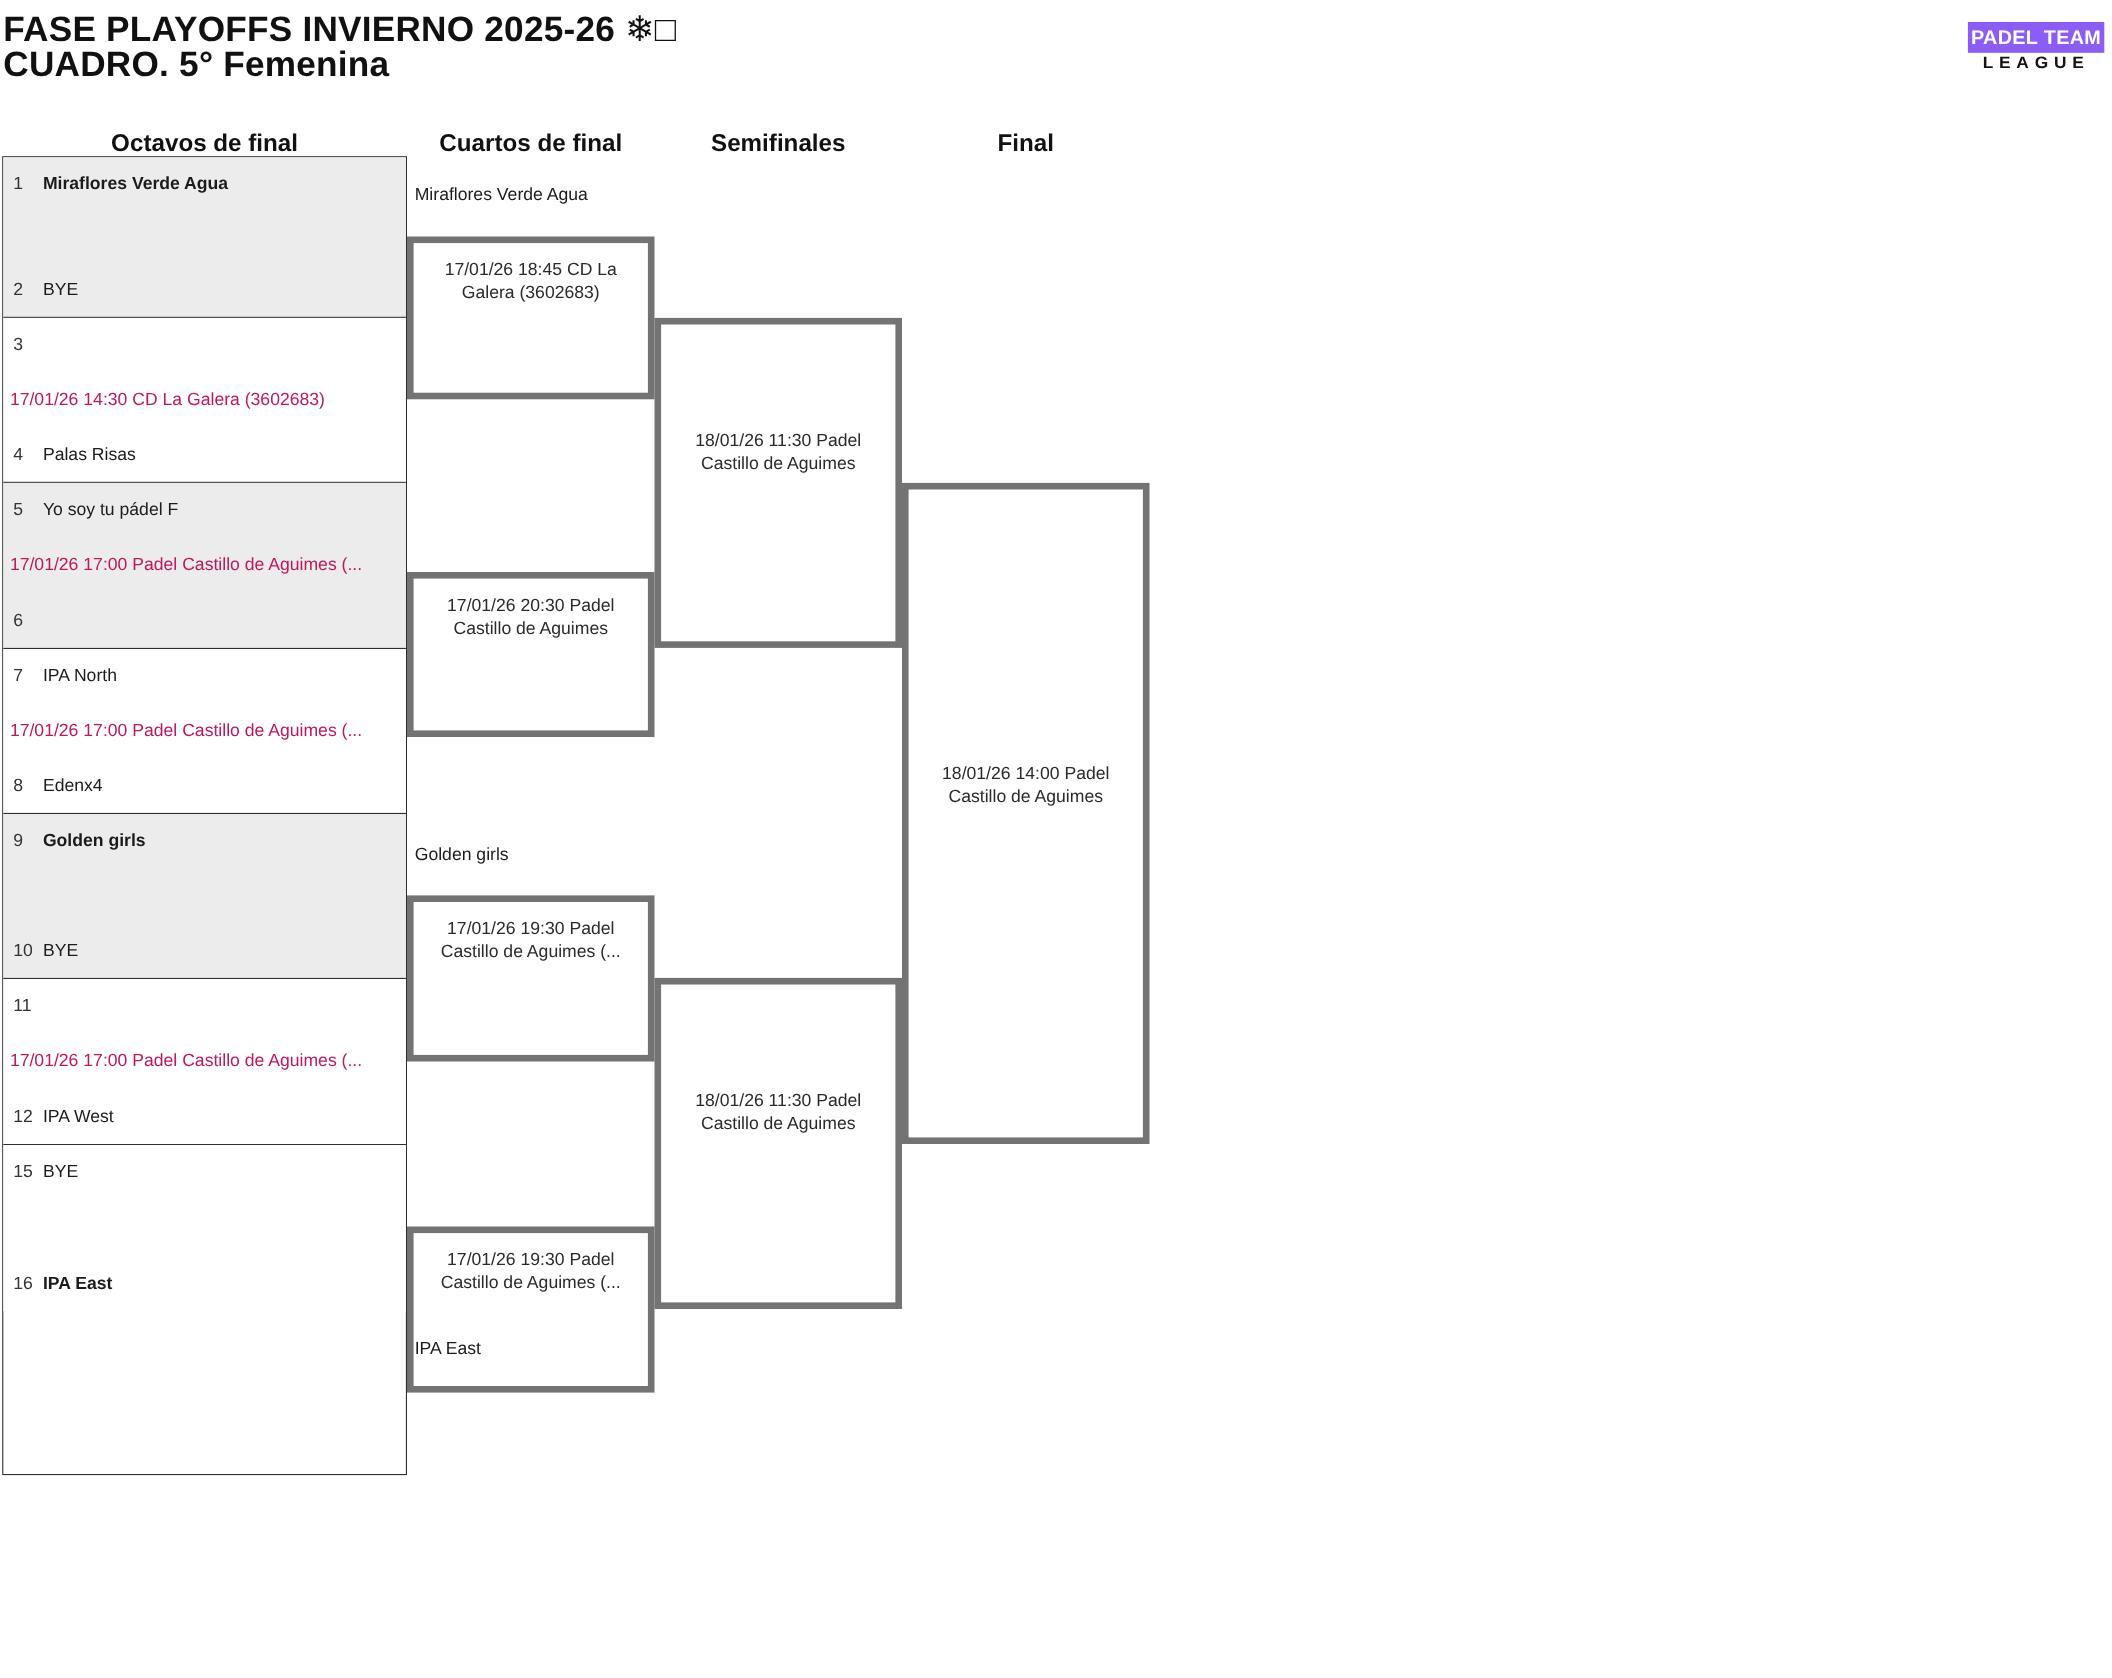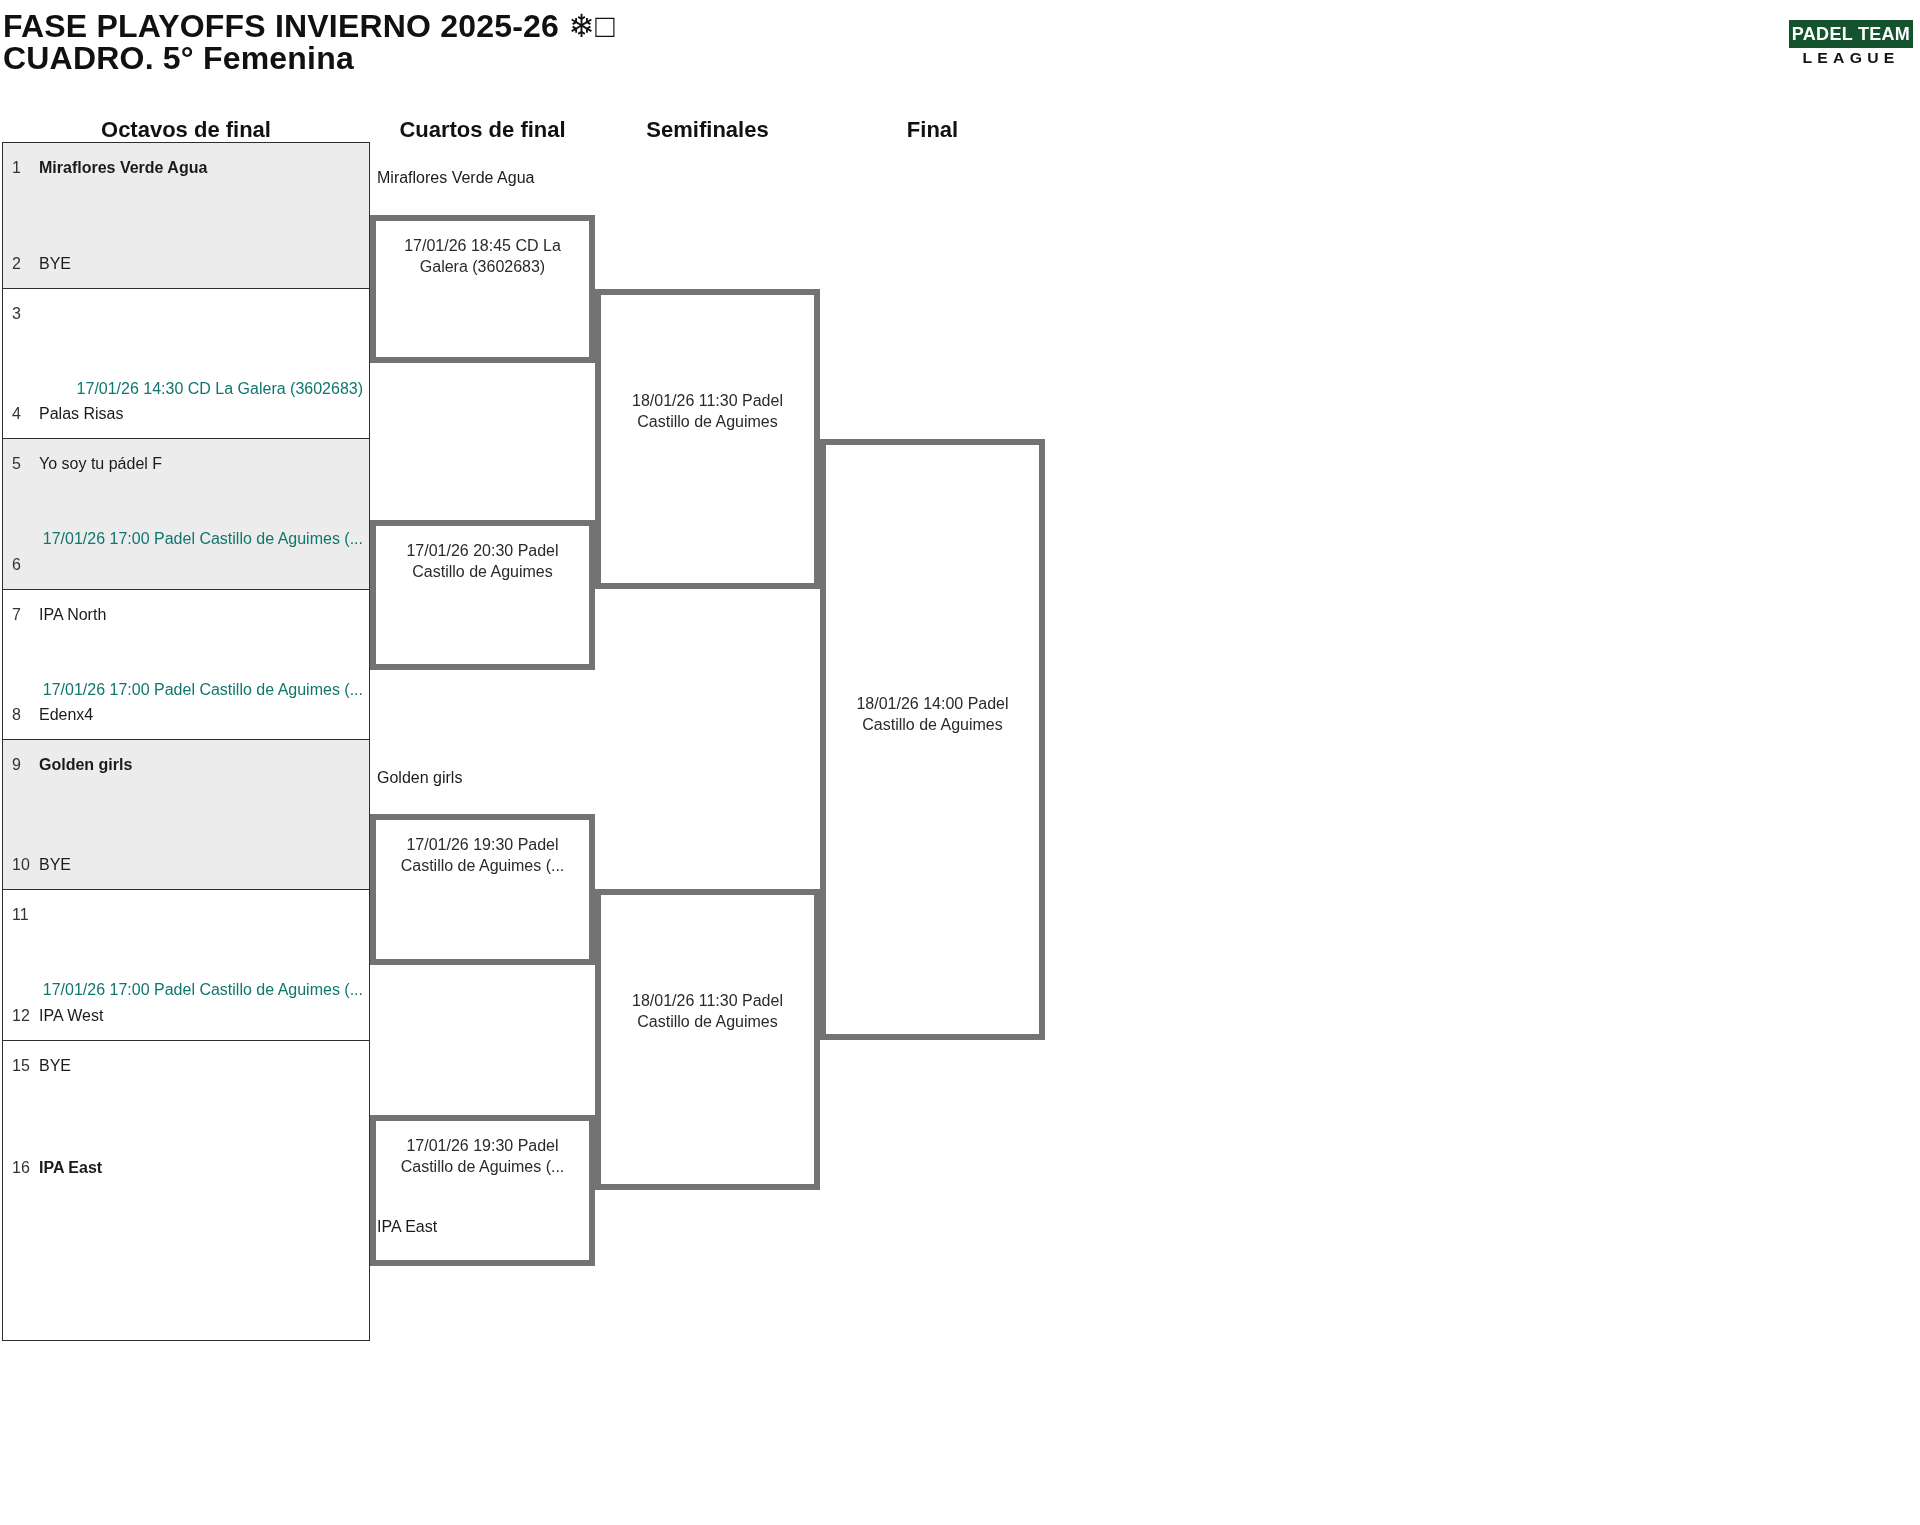--- a/index.html
+++ b/index.html
@@ -3,40 +3,40 @@
 <meta charset="utf-8">
 <style>
   html,body{margin:0;padding:0;background:#ffffff;}
   #stage{
     position:relative;width:1920px;height:1525px;background:#ffffff;overflow:hidden;
     font-family:"Liberation Sans","DejaVu Sans",sans-serif;color:#1e1e1e;
   }
   
   .title{position:absolute;left:3px;top:10px;font-size:32px;line-height:32px;font-weight:600;color:#111;letter-spacing:.2px;}
   .logo{position:absolute;left:1789px;top:20px;width:124px;}
-  .logo-top{background:#14532d;color:#fff;height:28px;display:flex;align-items:center;justify-content:center;
+  .logo-top{background:#8b5cf6;color:#fff;height:28px;display:flex;align-items:center;justify-content:center;
             font-weight:700;font-size:18px;letter-spacing:.3px;white-space:nowrap;transform:scaleX(1);}
   .logo-bottom{color:#141414;font-weight:700;font-size:15px;letter-spacing:5px;text-align:center;
                margin-top:1px;transform:scaleX(1.05);transform-origin:center;white-space:nowrap;}
   
   .round-header{position:absolute;top:117px;font-size:22px;font-weight:600;color:#111;text-align:center;}
   
   .r16-col{position:absolute;left:2px;top:142px;width:368px;height:1199px;border:1px solid #2e2e2e;box-sizing:border-box;
            display:flex;flex-direction:column;}
   .pair{position:relative;box-sizing:border-box;border-bottom:1px solid #2e2e2e;background:#fff;}
   .pair:last-child{border-bottom:none;}
   .pair.shade{background:#ececec;}
   .seed-row{position:absolute;left:0;right:0;display:flex;align-items:baseline;padding-left:9px;font-size:16px;}
   .seed-row.top{top:16px;}
   .seed-row.bottom{bottom:15px;}
   .seed-num{flex:0 0 27px;color:#333;}
   .team-name{color:#1b1b1b;}
   .adv .team-name{font-weight:700;}
   .pair-match{position:absolute;left:0;right:0;top:50%;transform:translateY(-50%);
-              text-align:right;font-size:16px;color:#0f766e;padding:0 6px;margin-top:25px;}
+              text-align:left;font-size:16px;color:#be185d;padding:0 6px;}
   .match-box{position:absolute;box-sizing:border-box;border:6px solid #737373;background:transparent;}
   .match-info{position:absolute;left:0;right:0;text-align:center;font-size:16px;line-height:21px;color:#2a2a2a;padding:0 6px;}
   .qf .match-info{top:14px;}
   .sf .match-info{top:95px;}
   .fin .match-info{top:248px;}
   .winner-label{position:absolute;font-size:16px;color:#1b1b1b;white-space:nowrap;}
 </style>
 </head>
 <body>
 

